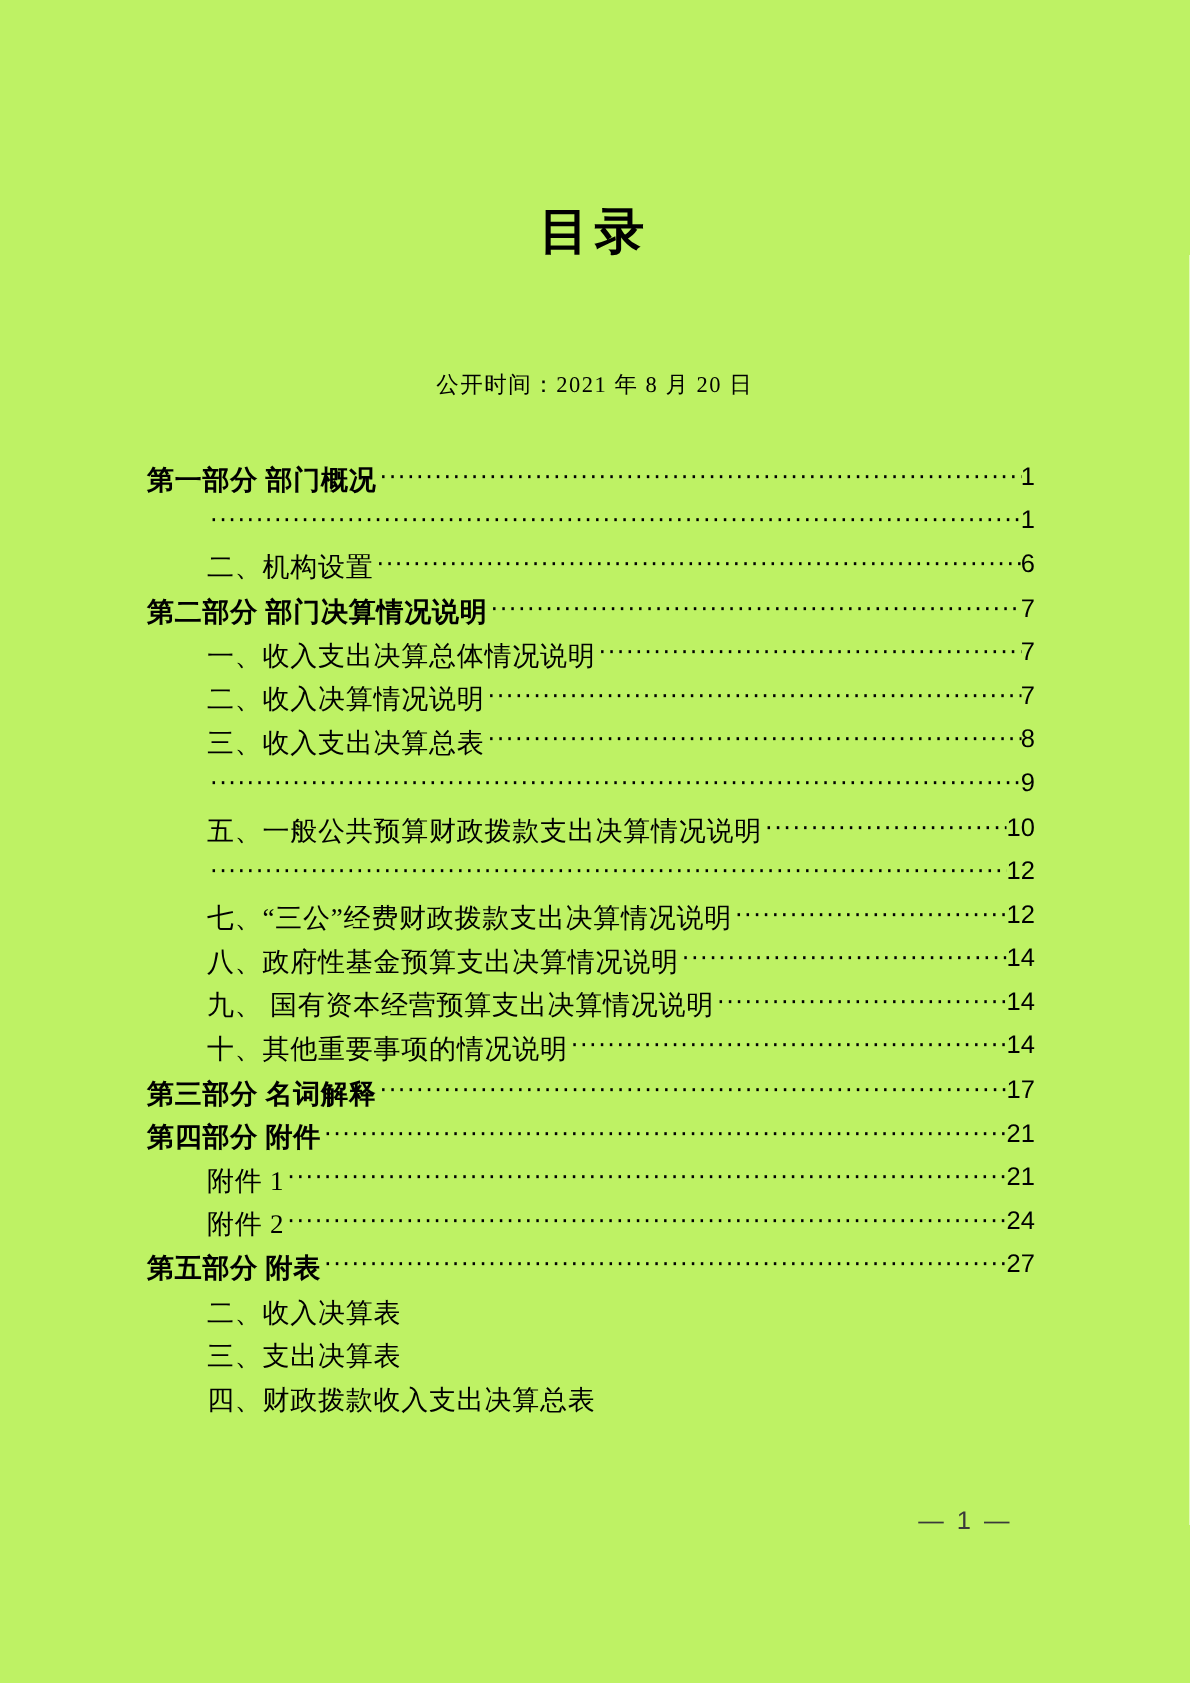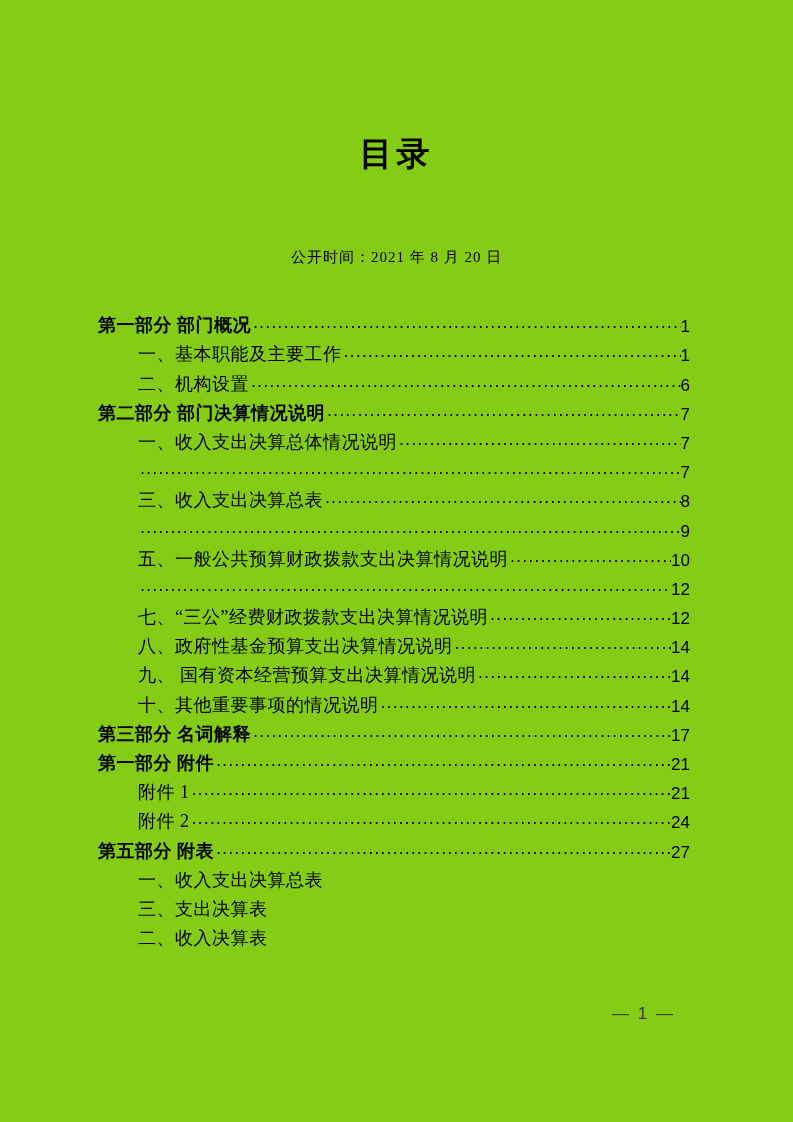--- a/index.html
+++ b/index.html
@@ -4,21 +4,21 @@
 <style>
   html, body {
     margin: 0;
     padding: 0;
     background: #ffffff;
   }
   .page {
     position: relative;
     width: 793px;
     height: 1122px;
-    background: #84cc16;
+    background: #bef264;
     color: #000000;
     font-family: "Liberation Serif", serif;
     overflow: hidden;
   }
   .doc-title {
     position: absolute;
     top: 134px;
     left: 0;
     width: 100%;
     text-align: center;
@@ -39,21 +39,21 @@
     letter-spacing: 1px;
   }
   .toc {
     position: absolute;
     top: 308px;
     left: 98px;
     width: 592px;
   }
   .toc-row {
     display: flex;
-    align-items: flex-end;
+    align-items: flex-start;
     height: 29.2px;
     font-size: 18px;
     white-space: nowrap;
   }
   .toc-row.lvl2 { padding-left: 40px; }
   .toc-row.bold .toc-label { font-weight: 700; }
   .toc-label {
     flex: 0 0 auto;
     letter-spacing: 0.5px;
   }
@@ -92,40 +92,40 @@
 
   <div class="publish-line">公开时间：2021 年 8 月 20 日</div>
 
   <div class="toc">
       <div class="toc-row lvl1 bold">
         <span class="toc-label">第一部分 部门概况</span>
         <span class="toc-leader">····························································································································································································································</span>
         <span class="toc-page">1</span>
       </div>
       <div class="toc-row lvl2">
-        <span class="toc-label">一、基本职能及主要工作</span>
         <span class="toc-leader">····························································································································································································································</span>
         <span class="toc-page">1</span>
       </div>
       <div class="toc-row lvl2">
         <span class="toc-label">二、机构设置</span>
         <span class="toc-leader">····························································································································································································································</span>
         <span class="toc-page">6</span>
       </div>
       <div class="toc-row lvl1 bold">
         <span class="toc-label">第二部分 部门决算情况说明</span>
         <span class="toc-leader">····························································································································································································································</span>
         <span class="toc-page">7</span>
       </div>
       <div class="toc-row lvl2">
         <span class="toc-label">一、收入支出决算总体情况说明</span>
         <span class="toc-leader">····························································································································································································································</span>
         <span class="toc-page">7</span>
       </div>
       <div class="toc-row lvl2">
+        <span class="toc-label">二、收入决算情况说明</span>
         <span class="toc-leader">····························································································································································································································</span>
         <span class="toc-page">7</span>
       </div>
       <div class="toc-row lvl2">
         <span class="toc-label">三、收入支出决算总表</span>
         <span class="toc-leader">····························································································································································································································</span>
         <span class="toc-page">8</span>
       </div>
       <div class="toc-row lvl2">
         <span class="toc-leader">····························································································································································································································</span>
@@ -159,45 +159,45 @@
         <span class="toc-label">十、其他重要事项的情况说明</span>
         <span class="toc-leader">····························································································································································································································</span>
         <span class="toc-page">14</span>
       </div>
       <div class="toc-row lvl1 bold">
         <span class="toc-label">第三部分 名词解释</span>
         <span class="toc-leader">····························································································································································································································</span>
         <span class="toc-page">17</span>
       </div>
       <div class="toc-row lvl1 bold">
-        <span class="toc-label">第一部分 附件</span>
+        <span class="toc-label">第四部分 附件</span>
         <span class="toc-leader">····························································································································································································································</span>
         <span class="toc-page">21</span>
       </div>
       <div class="toc-row lvl2">
         <span class="toc-label">附件 1</span>
         <span class="toc-leader">····························································································································································································································</span>
         <span class="toc-page">21</span>
       </div>
       <div class="toc-row lvl2">
         <span class="toc-label">附件 2</span>
         <span class="toc-leader">····························································································································································································································</span>
         <span class="toc-page">24</span>
       </div>
       <div class="toc-row lvl1 bold">
         <span class="toc-label">第五部分 附表</span>
         <span class="toc-leader">····························································································································································································································</span>
         <span class="toc-page">27</span>
       </div>
       <div class="toc-row lvl2">
-        <span class="toc-label">一、收入支出决算总表</span>
+        <span class="toc-label">二、收入决算表</span>
       </div>
       <div class="toc-row lvl2">
         <span class="toc-label">三、支出决算表</span>
       </div>
       <div class="toc-row lvl2">
-        <span class="toc-label">二、收入决算表</span>
+        <span class="toc-label">四、财政拨款收入支出决算总表</span>
       </div>
     </div>
 
   <div class="page-footer">— 1 —</div>
 
 </div>
 
 </body></html>

